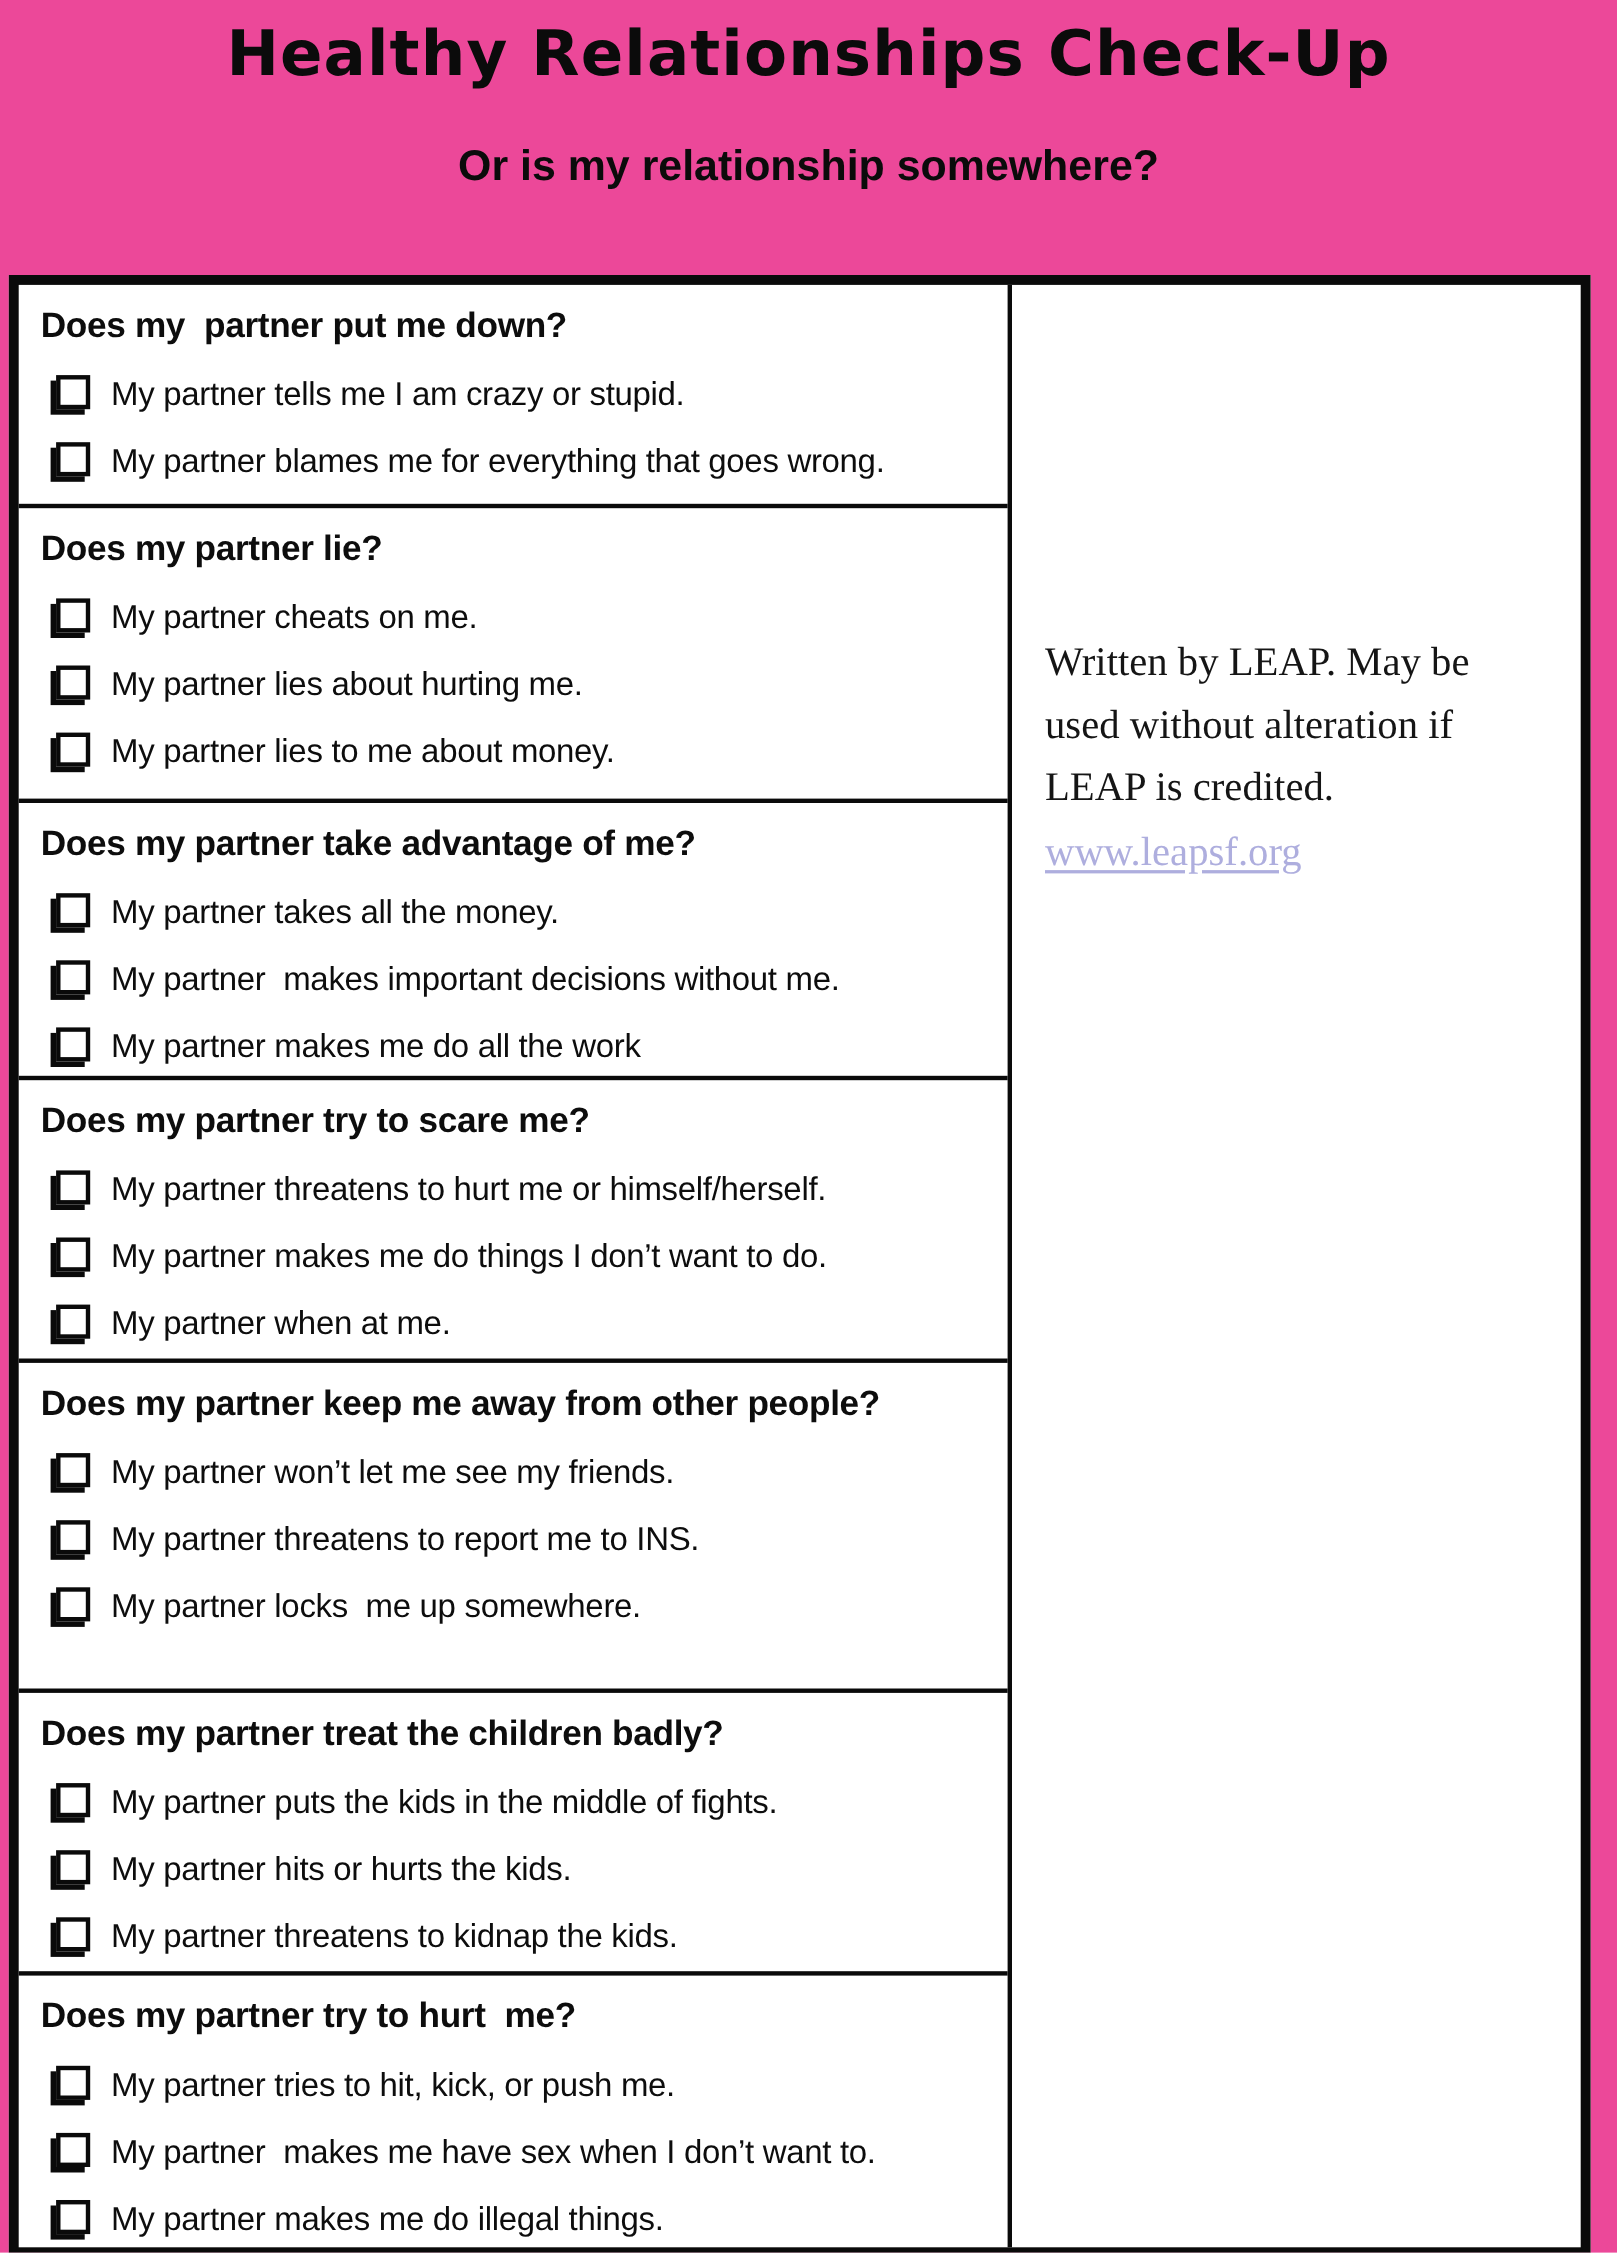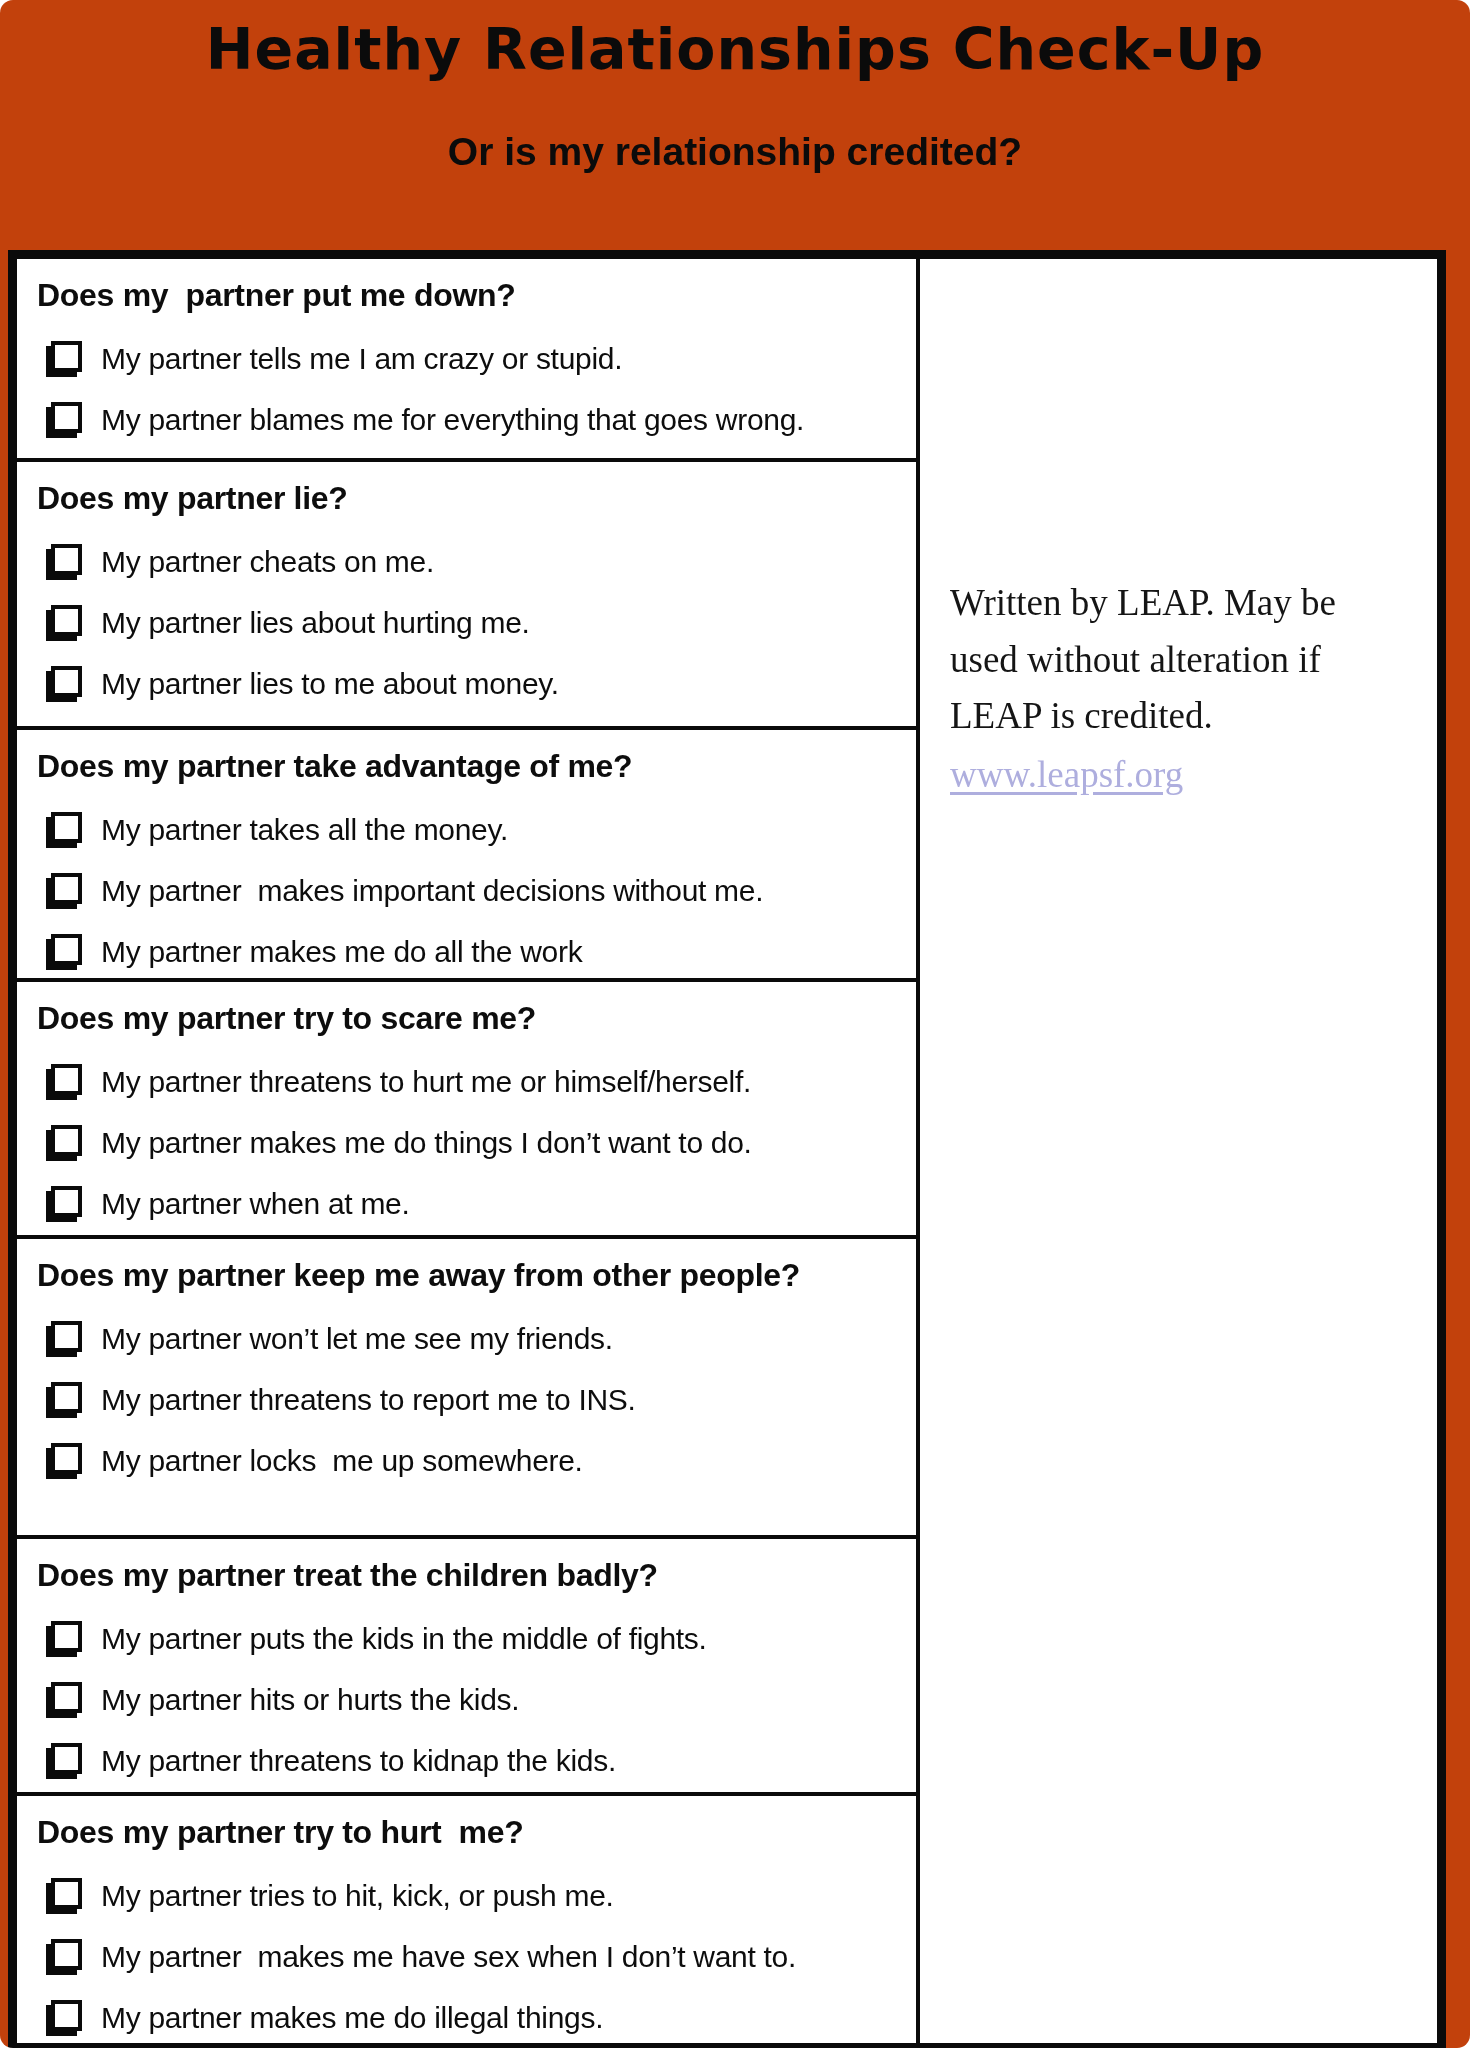--- a/index.html
+++ b/index.html
@@ -1,18 +1,18 @@
 <!DOCTYPE html>
 <html><head>
 <meta charset="utf-8">
 <style>
   html,body { margin:0; padding:0; background:#ffffff; }
   .page {
-    position:relative; width:1470px; height:2048px; background:#c2410c;
-    font-family:"Liberation Sans", sans-serif; color:#0d0d0d; overflow:hidden;border-radius:13px;
+    position:relative; width:1470px; height:2048px; background:#ec4899;
+    font-family:"Liberation Sans", sans-serif; color:#0d0d0d; overflow:hidden;
   }
   .doc-title {
     position:absolute; top:16px; left:0; width:100%;
     text-align:center; font-family:"DejaVu Sans", sans-serif;
     font-weight:bold; font-size:57px; letter-spacing:1px; color:#0b0b0b;
     white-space:pre;
   }
   .doc-subtitle {
     position:absolute; top:130px; left:0; width:100%;
     text-align:center; font-weight:bold; font-size:39px; color:#0b0b0b;
@@ -70,21 +70,21 @@
     text-decoration-color:#aeaede; text-underline-offset:5px;
     cursor:pointer; white-space:pre;
   }
 </style>
 </head>
 <body>
 
 <div class="page">
 
   <div class="doc-title">Healthy Relationships Check-Up</div>
-  <div class="doc-subtitle">Or is my relationship credited?</div>
+  <div class="doc-subtitle">Or is my relationship somewhere?</div>
 
   <div class="sheet">
 
     <div class="col-left">
 
       <div class="section sec-h1 rule">
         <div class="section-header">Does my  partner put me down?</div>
         <div class="check-item">
           <span class="checkbox"></span>
           <span>My partner tells me I am crazy or stupid.</span>

